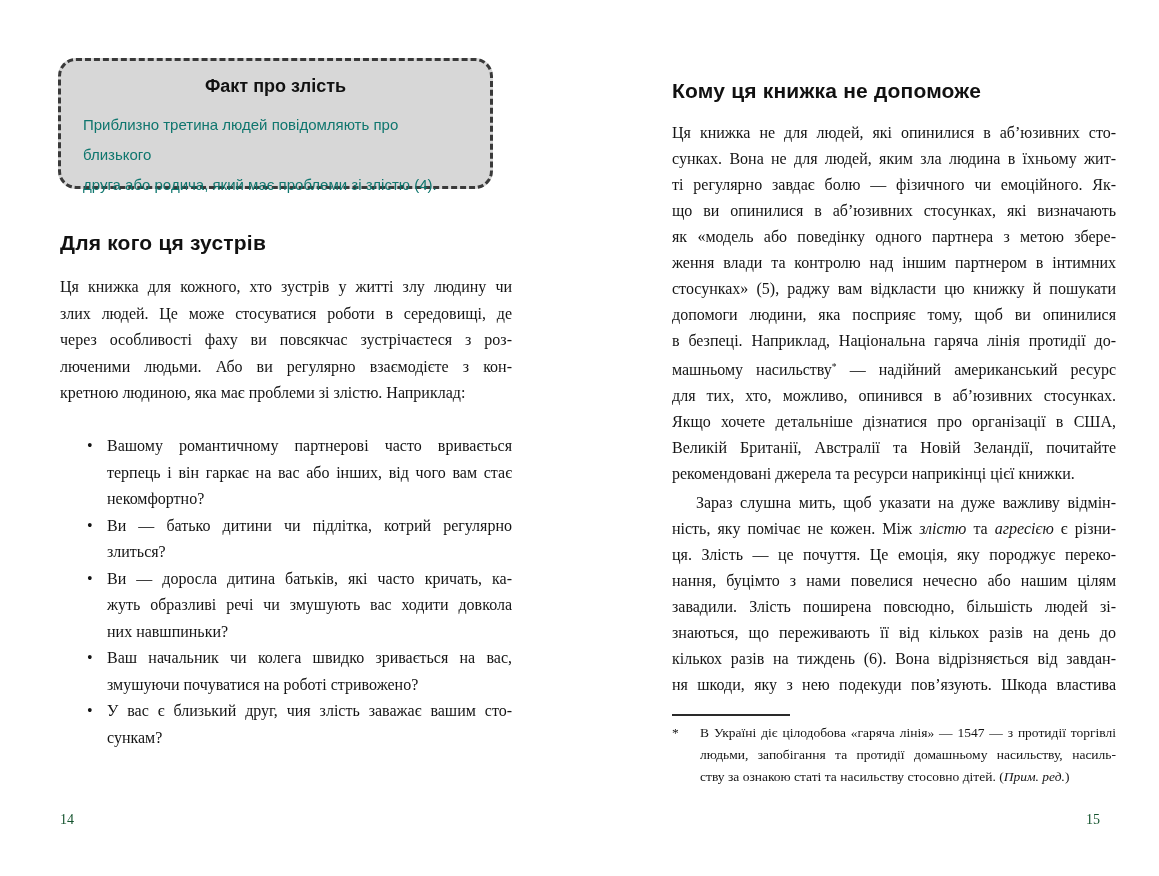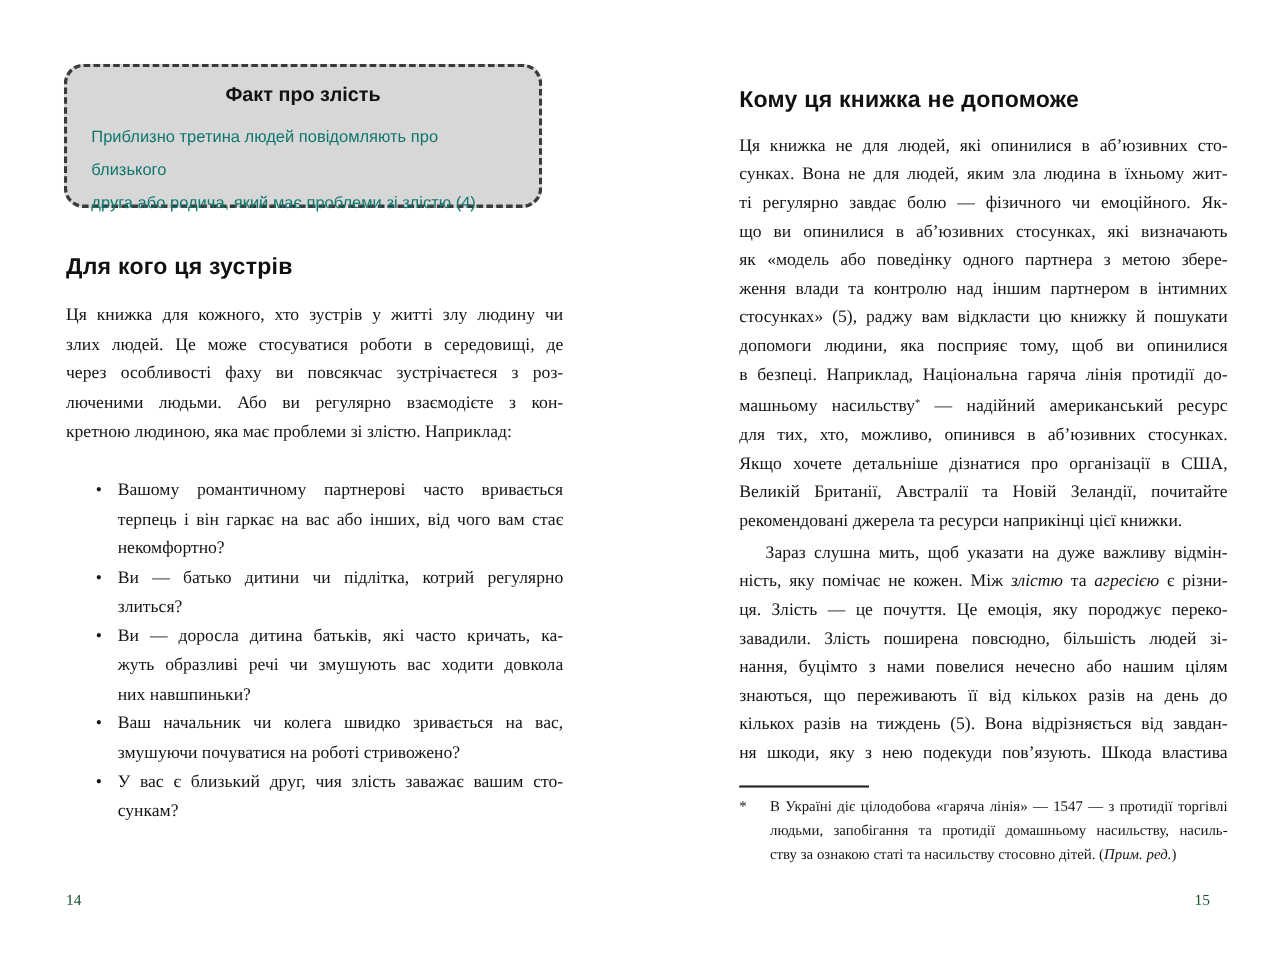--- a/index.html
+++ b/index.html
@@ -159,24 +159,24 @@
         <div class="line"><span>для тих, хто, можливо, опинився в аб’юзивних стосунках.</span></div>
         <div class="line"><span>Якщо хочете детальніше дізнатися про організації в США,</span></div>
         <div class="line"><span>Великій Британії, Австралії та Новій Зеландії, почитайте</span></div>
         <div class="line end"><span>рекомендовані джерела та ресурси наприкінці цієї книжки.</span></div>
       </div>
 
     <div class="abs textblock para2">
         <div class="line indent"><span>Зараз слушна мить, щоб указати на дуже важливу відмін-</span></div>
         <div class="line"><span>ність, яку помічає не кожен. Між </span><span class="it">злістю</span><span> та </span><span class="it">агресією</span><span> є різни-</span></div>
         <div class="line"><span>ця. Злість — це почуття. Це емоція, яку породжує переко-</span></div>
+        <div class="line"><span>нання, буцімто з нами повелися нечесно або нашим цілям</span></div>
         <div class="line"><span>завадили. Злість поширена повсюдно, більшість людей зі-</span></div>
-        <div class="line"><span>нання, буцімто з нами повелися нечесно або нашим цілям</span></div>
         <div class="line"><span>знаються, що переживають її від кількох разів на день до</span></div>
-        <div class="line"><span>кількох разів на тиждень (5). Вона відрізняється від завдан-</span></div>
+        <div class="line"><span>кількох разів на тиждень (6). Вона відрізняється від завдан-</span></div>
         <div class="line"><span>ня шкоди, яку з нею подекуди пов’язують. Шкода властива</span></div>
       </div>
 
     <div class="abs footnote-rule"></div>
 
     <div class="abs footnote">
       <div class="footnote-row">
         <span class="footnote-marker">*</span>
         <div class="footnote-lines">
             <div class="line"><span>В Україні діє цілодобова «гаряча лінія» — 1547 — з протидії торгівлі</span></div>

